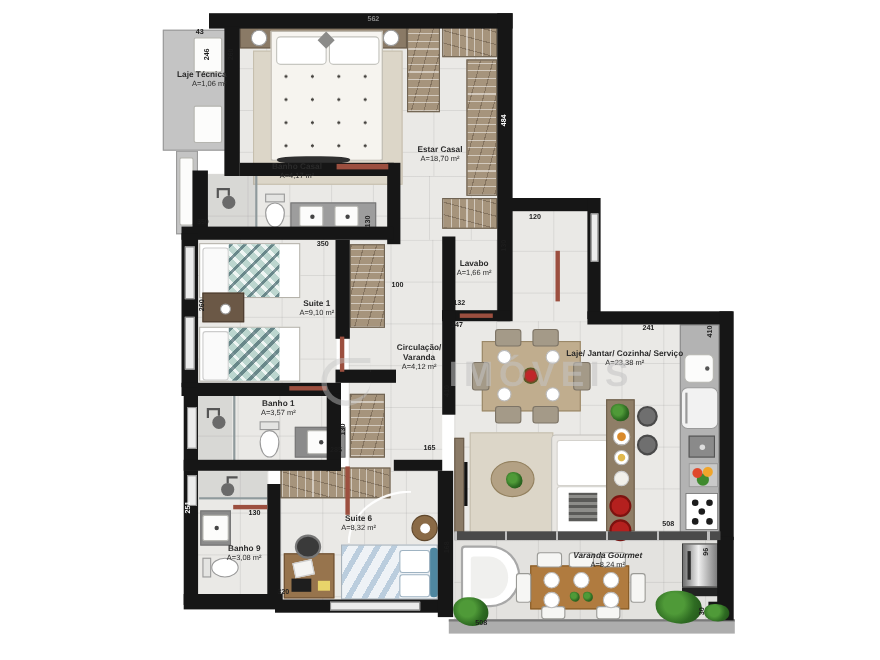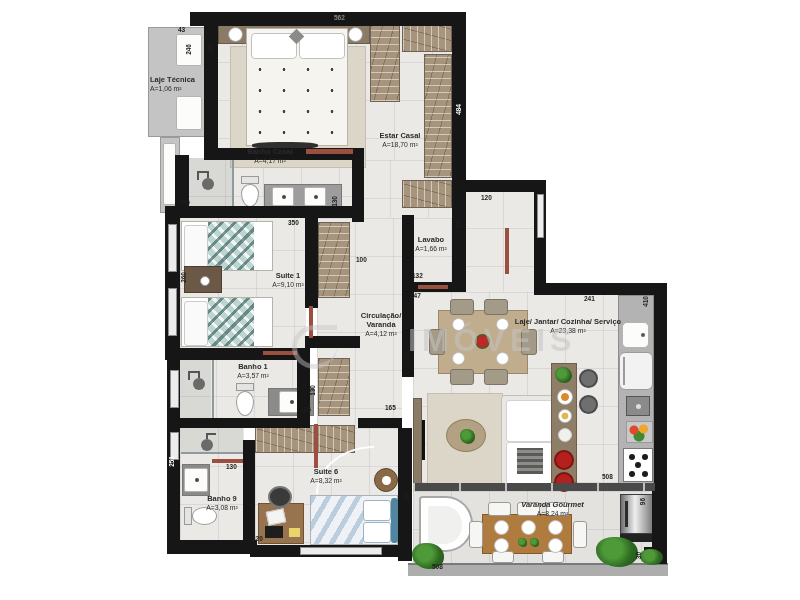--- a/index.html
+++ b/index.html
@@ -275,21 +275,21 @@
   <div class="window" style="left:537px;top:194px;width:7px;height:44px;"></div>
   <div class="window" style="left:300px;top:547px;width:82px;height:8px;"></div>
   <div class="door" style="left:306px;top:149px;width:47px;height:5px;z-index:20;"></div>
   <div class="door" style="left:309px;top:306px;width:4px;height:32px;z-index:20;"></div>
   <div class="door" style="left:263px;top:351px;width:34px;height:4px;z-index:20;"></div>
   <div class="door" style="left:212px;top:459px;width:31px;height:4px;z-index:20;"></div>
   <div class="door" style="left:418px;top:285px;width:30px;height:4px;z-index:20;"></div>
   <div class="door" style="left:314px;top:424px;width:4px;height:44px;z-index:20;"></div>
   <div class="door" style="left:505px;top:228px;width:4px;height:46px;z-index:20;"></div>
 
-  <div class="label" style="left:150px;top:64px;width:56px;text-align:left;margin-top:12px;">
+  <div class="label" style="left:150px;top:64px;width:56px;text-align:right;">
     <div class="rl-name">Laje Técnica</div>
     <div class="rl-area">A=1,06 m²</div>
   </div>
   <div class="label" style="left:358px;top:132px;width:84px;">
     <div class="rl-name">Estar Casal</div>
     <div class="rl-area">A=18,70 m²</div>
   </div>
   <div class="label" style="left:238px;top:148px;width:64px;">
     <div class="rl-name">Banho Casal</div>
     <div class="rl-area">A=4,17 m²</div>

